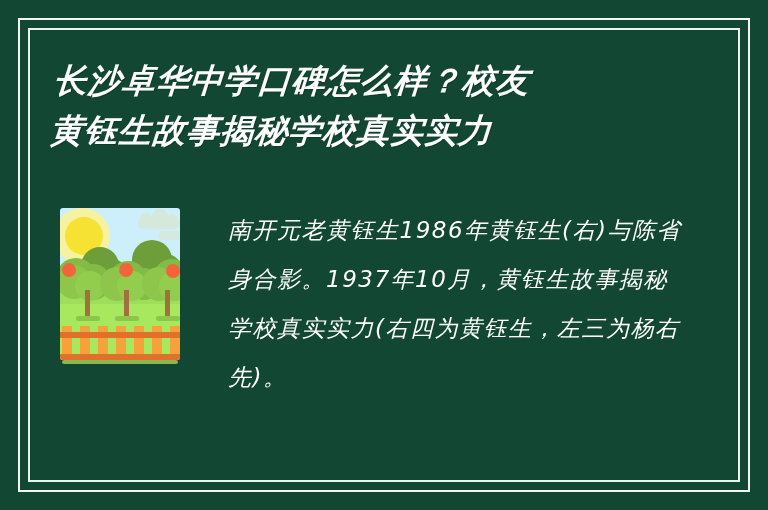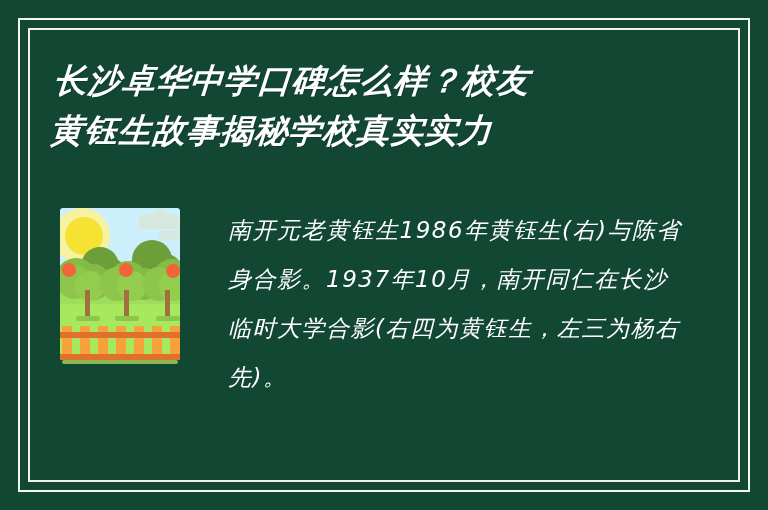--- a/index.html
+++ b/index.html
@@ -175,15 +175,15 @@
           <rect x="110" y="118" width="10" height="34" fill="#f7a13b"></rect>
           <rect x="0" y="124" width="120" height="6" fill="#e0712c"></rect>
           <rect x="0" y="146" width="120" height="6" fill="#e0712c"></rect>
         </g>
       </g>
 
       <rect x="2" y="152" width="116" height="4" rx="2" fill="#8ab84f"></rect>
     </svg>
   </div>
 
-  <div class="caption">南开元老黄钰生1986年黄钰生(右)与陈省身合影。1937年10月，南开同仁在长沙临时大学合影(右四为黄钰生，左三为杨右先)。</div>
+  <div class="caption">南开元老黄钰生1986年黄钰生(右)与陈省身合影。1937年10月，黄钰生故事揭秘学校真实实力(右四为黄钰生，左三为杨右先)。</div>
 
 </div>
 
 </body></html>

